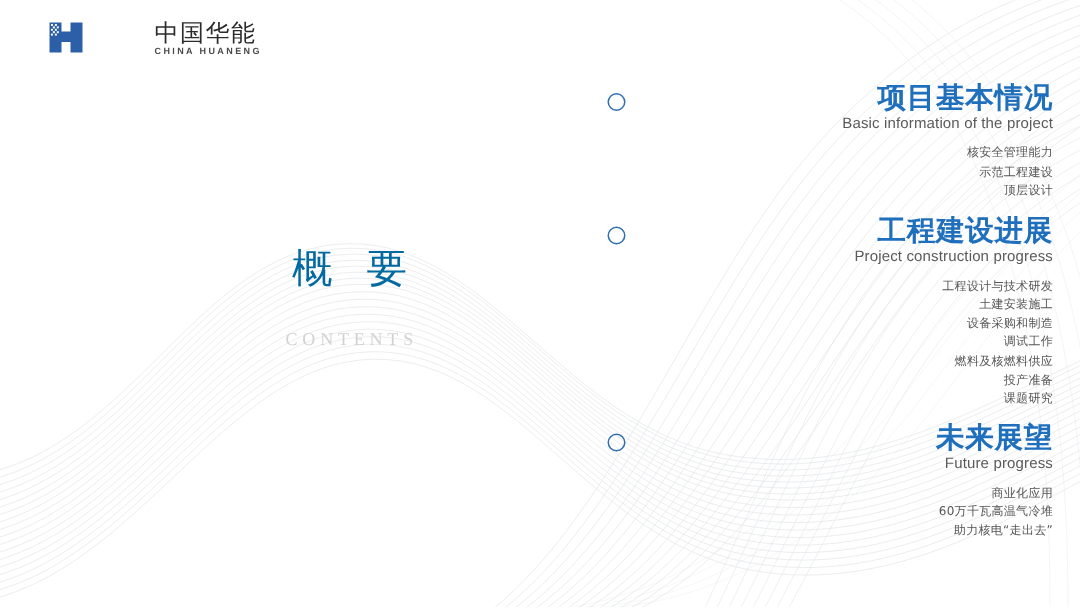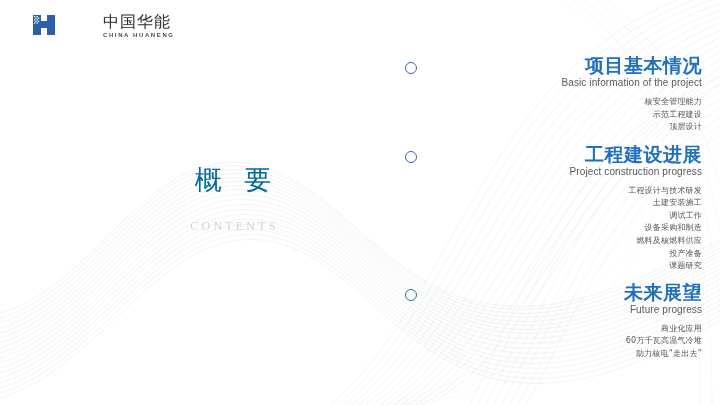--- a/index.html
+++ b/index.html
@@ -276,22 +276,22 @@
       </div>
     </div>
 
     <div class="section" id="section-2">
       <span class="bullet-circle"></span>
       <div class="sec-title-cn">工程建设进展</div>
       <div class="sec-title-en">Project construction progress</div>
       <div class="sec-items">
         <div class="sec-item">工程设计与技术研发</div>
         <div class="sec-item">土建安装施工</div>
+        <div class="sec-item">设备采购和制造</div>
         <div class="sec-item">调试工作</div>
-        <div class="sec-item">设备采购和制造</div>
         <div class="sec-item">燃料及核燃料供应</div>
         <div class="sec-item">投产准备</div>
         <div class="sec-item">课题研究</div>
       </div>
     </div>
 
     <div class="section" id="section-3">
       <span class="bullet-circle"></span>
       <div class="sec-title-cn">未来展望</div>
       <div class="sec-title-en">Future progress</div>

